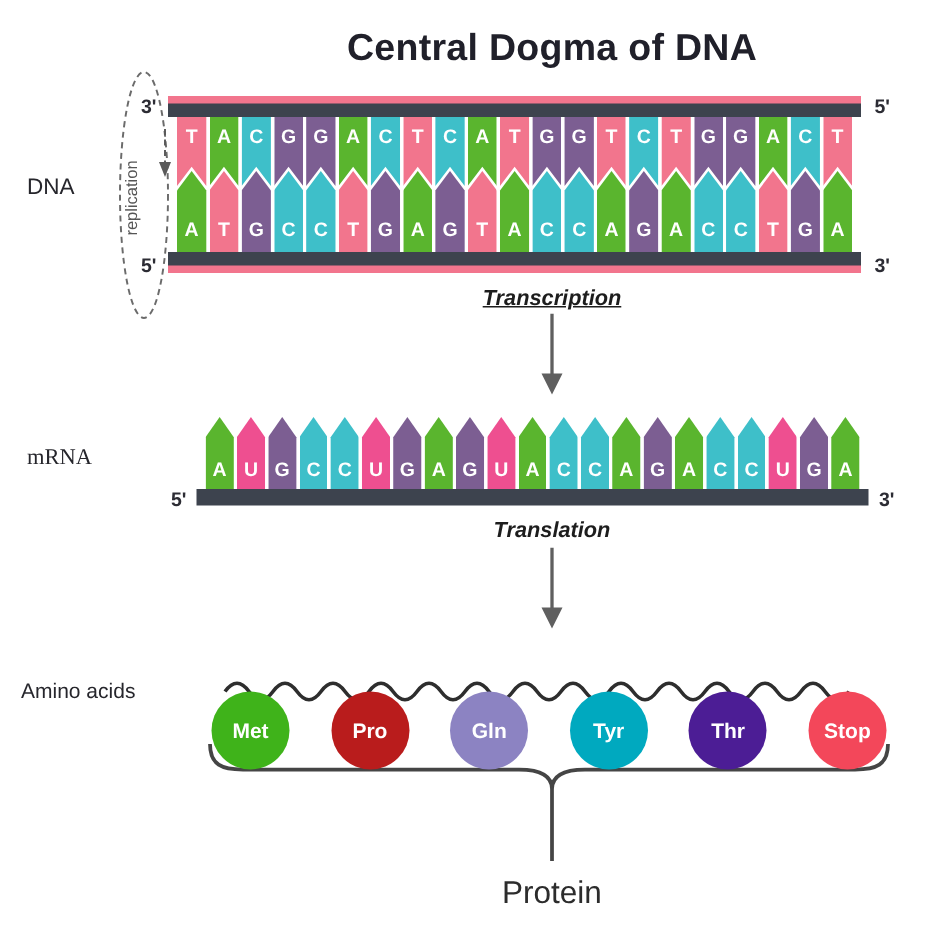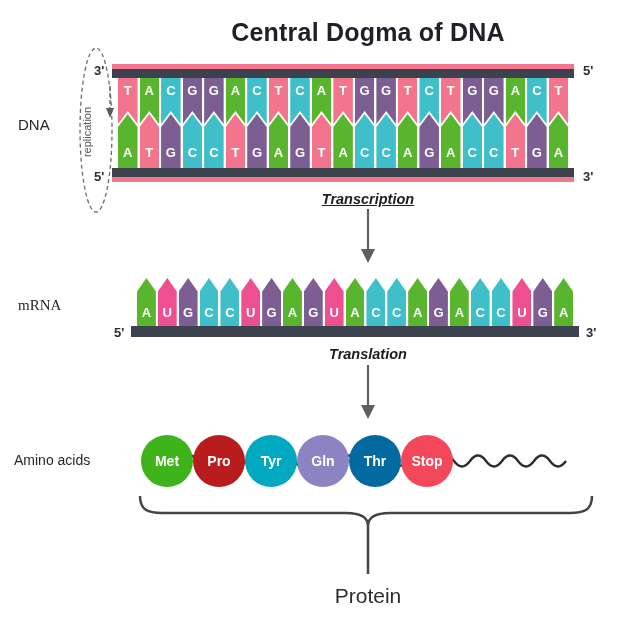--- a/index.html
+++ b/index.html
@@ -43,22 +43,22 @@
   .proc-translation   { top:346px; }
 
   .arrow-svg { position:absolute; left:356px; width:24px; height:56px; }
   .arrow-transcription { top:209px; }
   .arrow-translation   { top:365px; }
 
   .repl-svg { position:absolute; left:74px; top:44px; width:48px; height:176px; overflow:visible; }
 
   .wave-svg { position:absolute; left:146px; top:447px; width:436px; height:28px; z-index:1; }
 
-  .aa-chain { position:absolute; left:141px; top:435px; width:450px; height:52px;
-              display:flex; z-index:2; }
+  .aa-chain { position:absolute; left:141px; top:461px; width:450px; height:52px;
+              display:flex; justify-content:space-between; z-index:2; }
   .aa { width:52px; height:52px; border-radius:50%; display:flex; align-items:center;
         justify-content:center; color:#fff; font-weight:bold; font-size:14px; }
 
   .brace-svg { position:absolute; left:132px; top:492px; width:470px; height:92px; }
 
   .lbl-protein { position:absolute; left:140px; top:584px; width:456px; text-align:center;
                  font-size:21px; color:#2c2c2c; }
 </style>
 </head>
 <body>
@@ -297,23 +297,23 @@
     <line x1="12" y1="0" x2="12" y2="42" stroke="#5f5f5f" stroke-width="2.2"></line>
     <polygon points="5,40 19,40 12,54" fill="#5f5f5f"></polygon>
   </svg>
 
   <svg class="wave-svg" viewBox="0 0 436 28">
     <path d="M4 14 q8 -11 16 0 t16 0 t16 0 t16 0 t16 0 t16 0 t16 0 t16 0 t16 0 t16 0 t16 0 t16 0 t16 0 t16 0 t16 0 t16 0 t16 0 t16 0 t16 0 t16 0 t16 0 t16 0 t16 0 t16 0 t16 0 t16 0" fill="none" stroke="#2e2e2e" stroke-width="2.4"></path>
   </svg>
   <div id="aa-chain" class="aa-chain">
       <div class="aa" style="background: rgb(63, 179, 26);">Met</div>
       <div class="aa" style="background: #b91c1c;">Pro</div>
+      <div class="aa" style="background: rgb(140, 131, 194);">Gln</div>
       <div class="aa" style="background: rgb(0, 169, 191);">Tyr</div>
-      <div class="aa" style="background: rgb(140, 131, 194);">Gln</div>
-      <div class="aa" style="background: #0369a1;">Thr</div>
+      <div class="aa" style="background: #4c1d95;">Thr</div>
       <div class="aa" style="background: rgb(243, 71, 90);">Stop</div>
     </div>
 
   <svg class="brace-svg" viewBox="0 0 470 92">
     <path d="M8 4 C8 18 16 21 30 21 L214 21 C228 21 236 25 236 34 C236 25 244 21 258 21 L438 21 C452 21 460 18 460 4 M236 34 L236 82" fill="none" stroke="#454545" stroke-width="2.5"></path>
   </svg>
   <div class="lbl-protein">Protein</div>
 
 </div>
 

